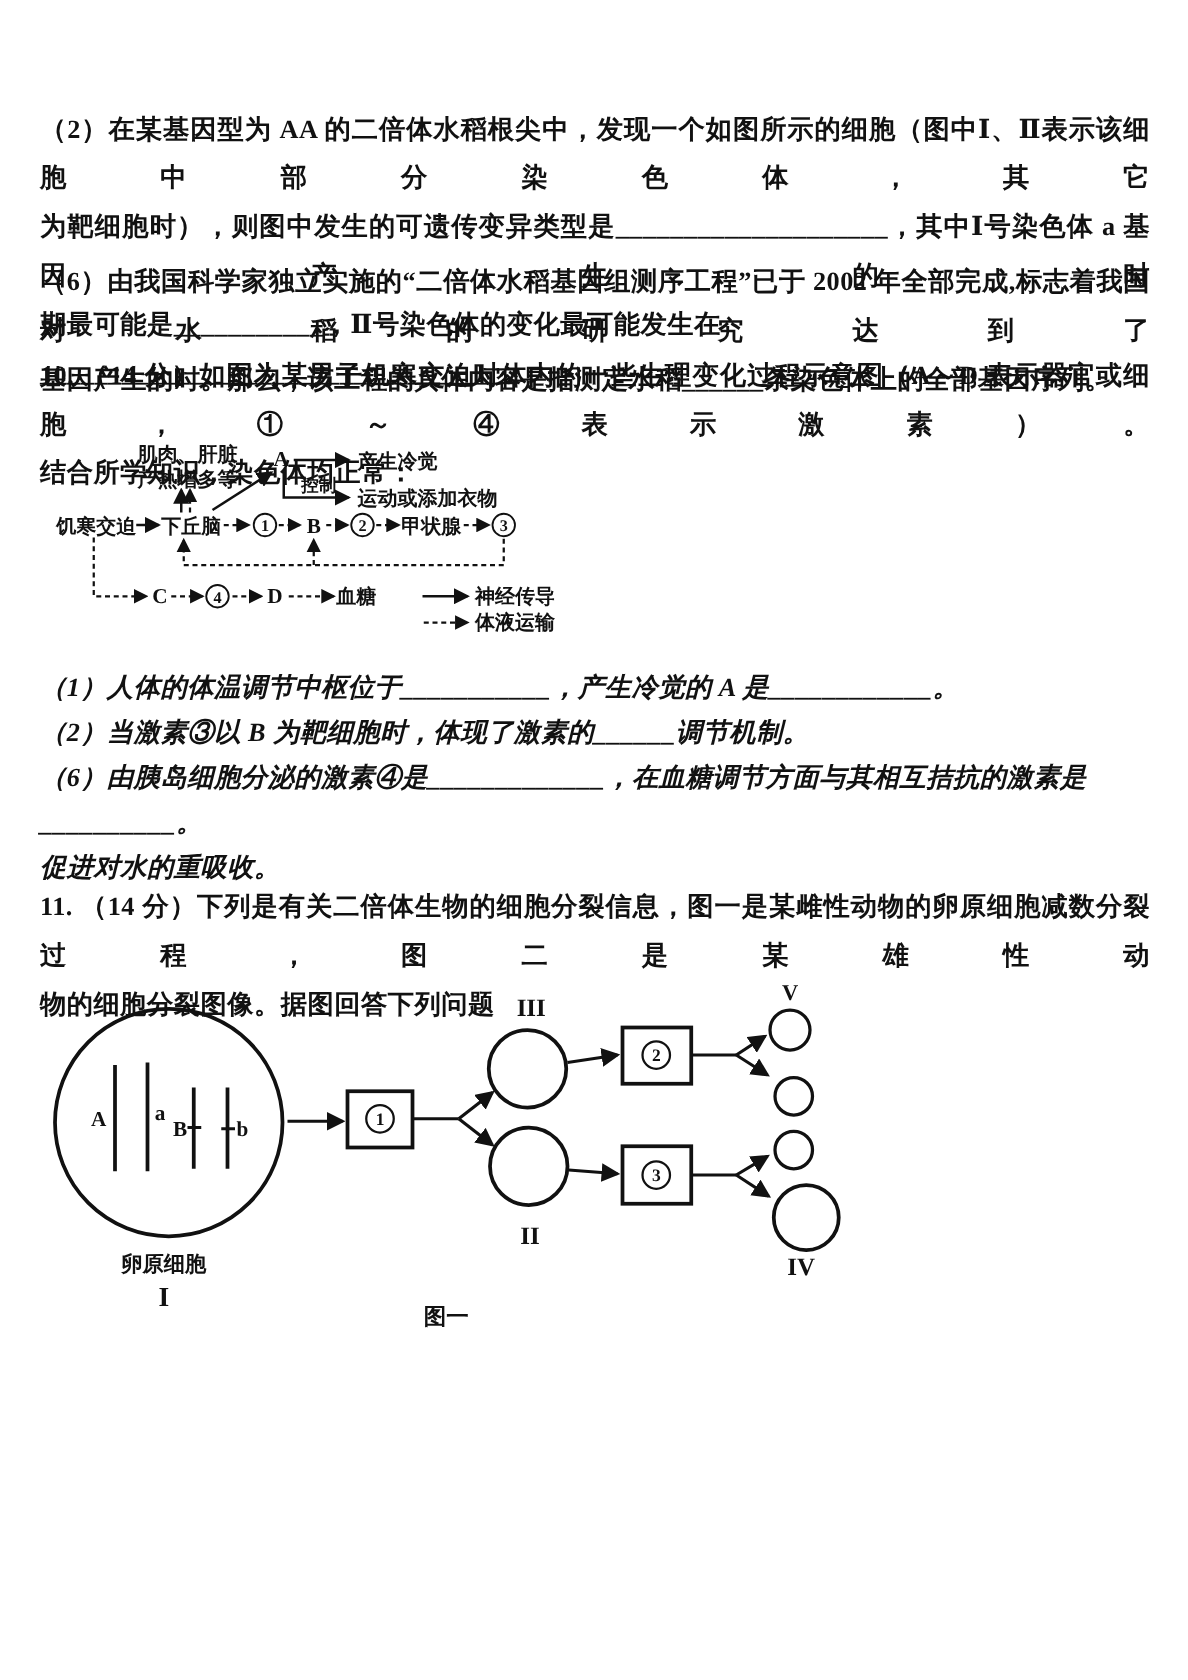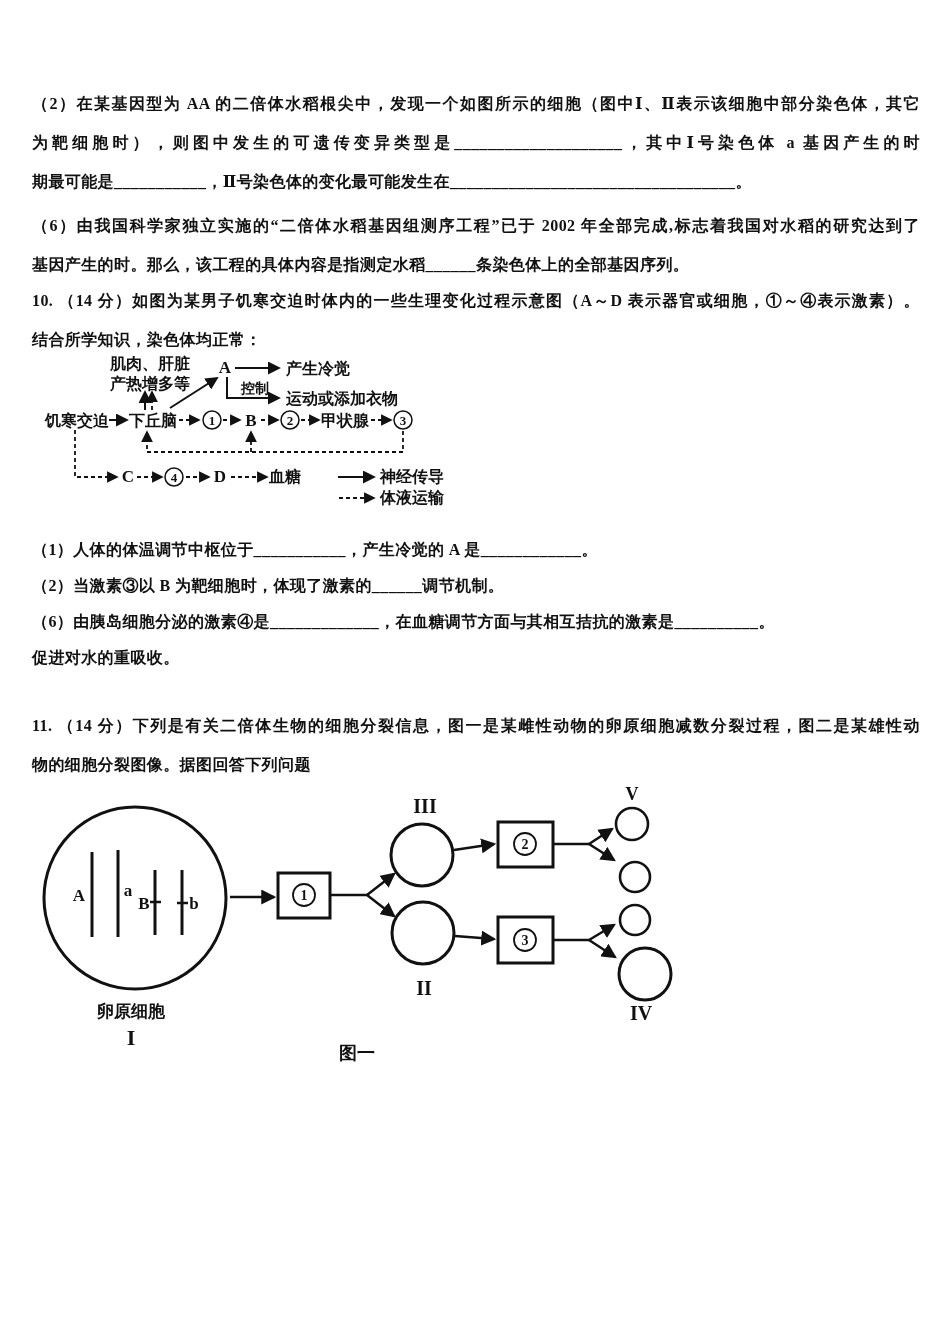--- a/index.html
+++ b/index.html
@@ -2,22 +2,22 @@
 <html><head>
 <meta charset="utf-8">
 <style>
   html,body { margin:0; padding:0; background:#ffffff; }
   #page {
     position:relative; width:950px; height:1344px; background:#ffffff;
     font-family:"Liberation Serif","DejaVu Serif",serif;
     font-weight:bold; color:#111111; overflow:hidden;
   }
   .tblock { position:absolute; left:32px; width:888px; }
-  .ln { font-size:16px; line-height:39px; white-space:normal; letter-spacing:0.4px; }
-  .lh36 .ln { line-height:36px; }
+  .ln { font-size:21px; line-height:39px; white-space:normal; letter-spacing:0.4px; }
+  .lh36 .ln { line-height:36px;font-style:italic; }
   .just { text-align:justify; text-align-last:justify; }
   .diagram { position:absolute; }
   svg text {
     font-family:"Liberation Serif","DejaVu Serif",serif;
     font-weight:bold; fill:#111111;
   }
   svg .ln-stroke { stroke:#111111; fill:none; }
 </style>
 </head>
 <body>

